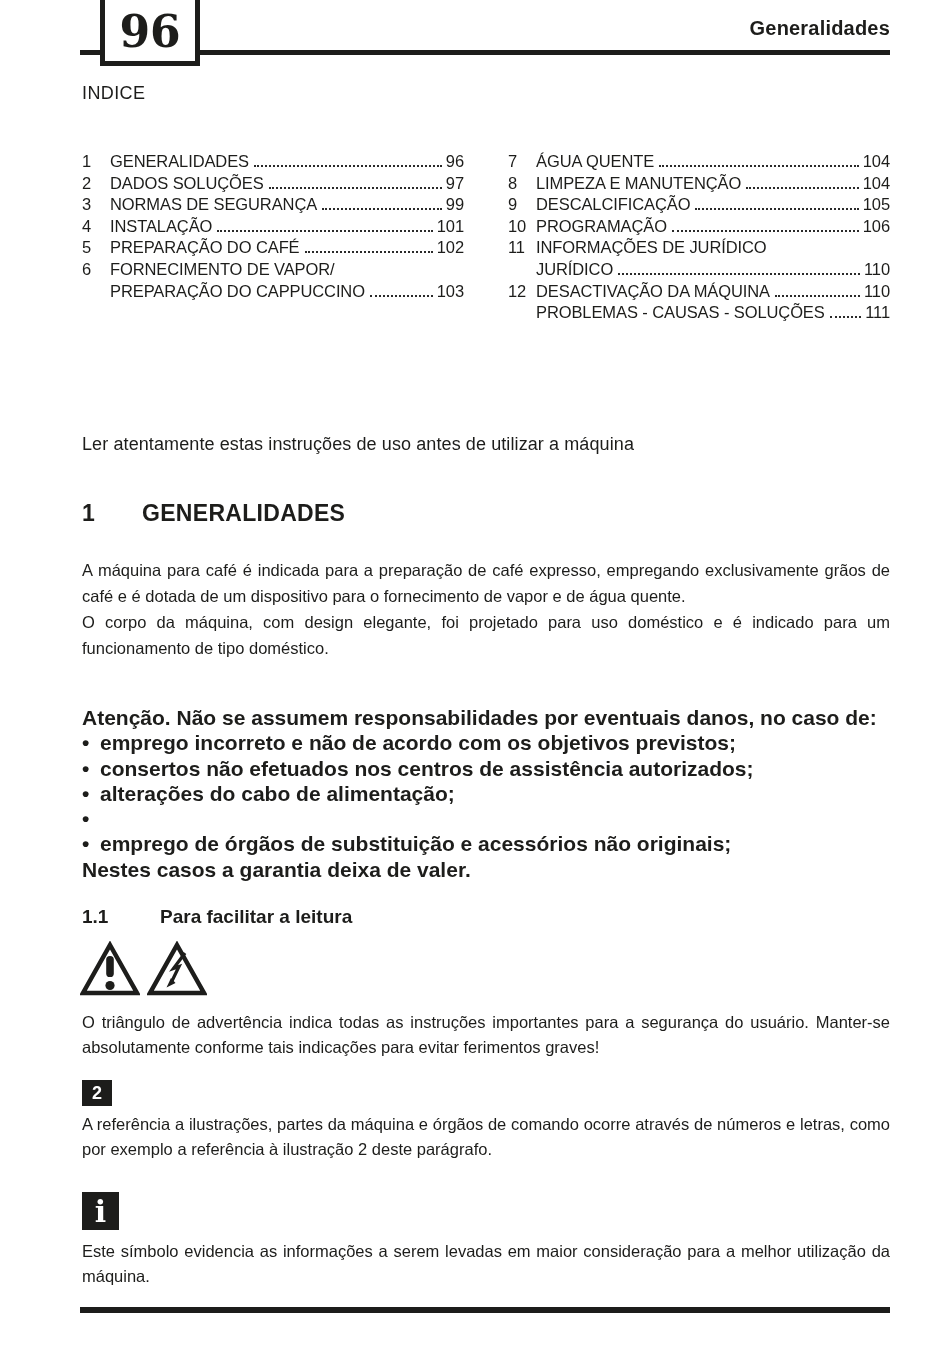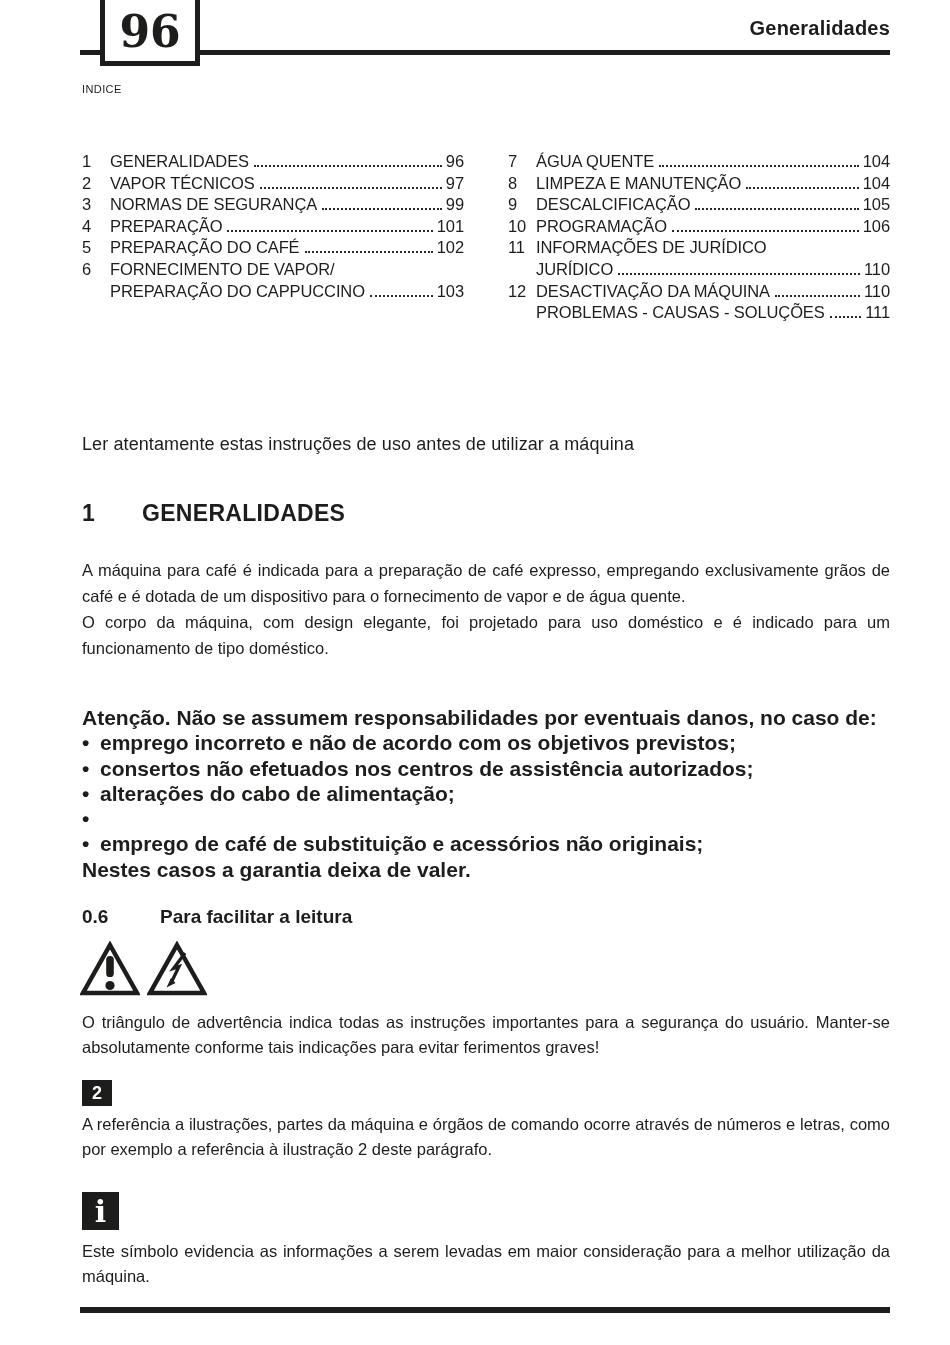--- a/index.html
+++ b/index.html
@@ -15,21 +15,21 @@
   
   .header-rule{position:absolute;left:80px;top:50px;width:810px;height:5px;background:#1d1d1b;}
   .pagenum-box{
     position:absolute;left:100px;top:-12px;width:100px;height:78px;
     background:#ffffff;border:5px solid #1d1d1b;box-sizing:border-box;
     display:flex;align-items:center;justify-content:center;padding-top:10px;
   }
   .pagenum{font-family:"DejaVu Serif",serif;font-weight:bold;font-size:44px;line-height:1;}
   .header-title{position:absolute;right:60px;top:17px;font-size:20px;font-weight:bold;letter-spacing:.2px;}
   
-  .indice-label{position:absolute;left:82px;top:83px;font-size:11px;letter-spacing:.4px;}
+  .indice-label{position:absolute;left:82px;top:83px;font-size:18px;letter-spacing:.4px;}
   .toc{position:absolute;left:82px;top:151px;width:808px;display:flex;gap:44px;}
   .toc-col{flex:1 1 0;font-size:16.5px;letter-spacing:-.1px;}
   .toc-row{display:flex;align-items:baseline;line-height:21.6px;white-space:nowrap;}
   .toc-num{flex:0 0 28px;}
   .leader{flex:1 1 auto;min-width:6px;height:1px;border-bottom:2.2px dotted #2a2a2a;margin:0 4px 0 5px;}
   .toc-page{flex:0 0 auto;}
   
   .notice{position:absolute;left:82px;top:434px;font-size:18px;font-weight:normal;letter-spacing:.1px;}
   .h1{position:absolute;left:82px;top:500px;font-size:23px;font-weight:bold;letter-spacing:.3px;}
   .h1 .h-num{display:inline-block;width:60px;}
@@ -65,33 +65,33 @@
   <div class="toc">
     <div class="toc-col" id="toc-left">
         <div class="toc-row">
           <span class="toc-num">1</span>
           <span>GENERALIDADES</span>
           <span class="leader"></span>
           <span class="toc-page">96</span>
         </div>
         <div class="toc-row">
           <span class="toc-num">2</span>
-          <span>VAPOR TÉCNICOS</span>
+          <span>DADOS SOLUÇÕES</span>
           <span class="leader"></span>
           <span class="toc-page">97</span>
         </div>
         <div class="toc-row">
           <span class="toc-num">3</span>
           <span>NORMAS DE SEGURANÇA</span>
           <span class="leader"></span>
           <span class="toc-page">99</span>
         </div>
         <div class="toc-row">
           <span class="toc-num">4</span>
-          <span>PREPARAÇÃO</span>
+          <span>INSTALAÇÃO</span>
           <span class="leader"></span>
           <span class="toc-page">101</span>
         </div>
         <div class="toc-row">
           <span class="toc-num">5</span>
           <span>PREPARAÇÃO DO CAFÉ</span>
           <span class="leader"></span>
           <span class="toc-page">102</span>
         </div>
         <div class="toc-row">
@@ -178,28 +178,28 @@
         </div>
         <div class="row">
           <span class="bullet">•</span>
           <span>alterações do cabo de alimentação;</span>
         </div>
         <div class="row">
           <span class="bullet">•</span>
         </div>
         <div class="row">
           <span class="bullet">•</span>
-          <span>emprego de café de substituição e acessórios não originais;</span>
+          <span>emprego de órgãos de substituição e acessórios não originais;</span>
         </div>
       </div>
     <div>Nestes casos a garantia deixa de valer.</div>
   </div>
 
   <div class="h2">
-    <span class="h-num">0.6</span><span>Para facilitar a leitura</span>
+    <span class="h-num">1.1</span><span>Para facilitar a leitura</span>
   </div>
 
   <div class="triangles">
     <svg width="60" height="56" viewBox="0 0 60 56">
       <polygon points="30,4 57,52 3,52" fill="none" stroke="#1d1d1b" stroke-width="4.5"></polygon>
       <rect x="26.2" y="15" width="7.6" height="21" rx="3.6" fill="#1d1d1b"></rect>
       <circle cx="30" cy="44.5" r="4.6" fill="#1d1d1b"></circle>
     </svg>
     <svg width="60" height="56" viewBox="0 0 60 56">
       <polygon points="30,4 57,52 3,52" fill="none" stroke="#1d1d1b" stroke-width="4.5"></polygon>

